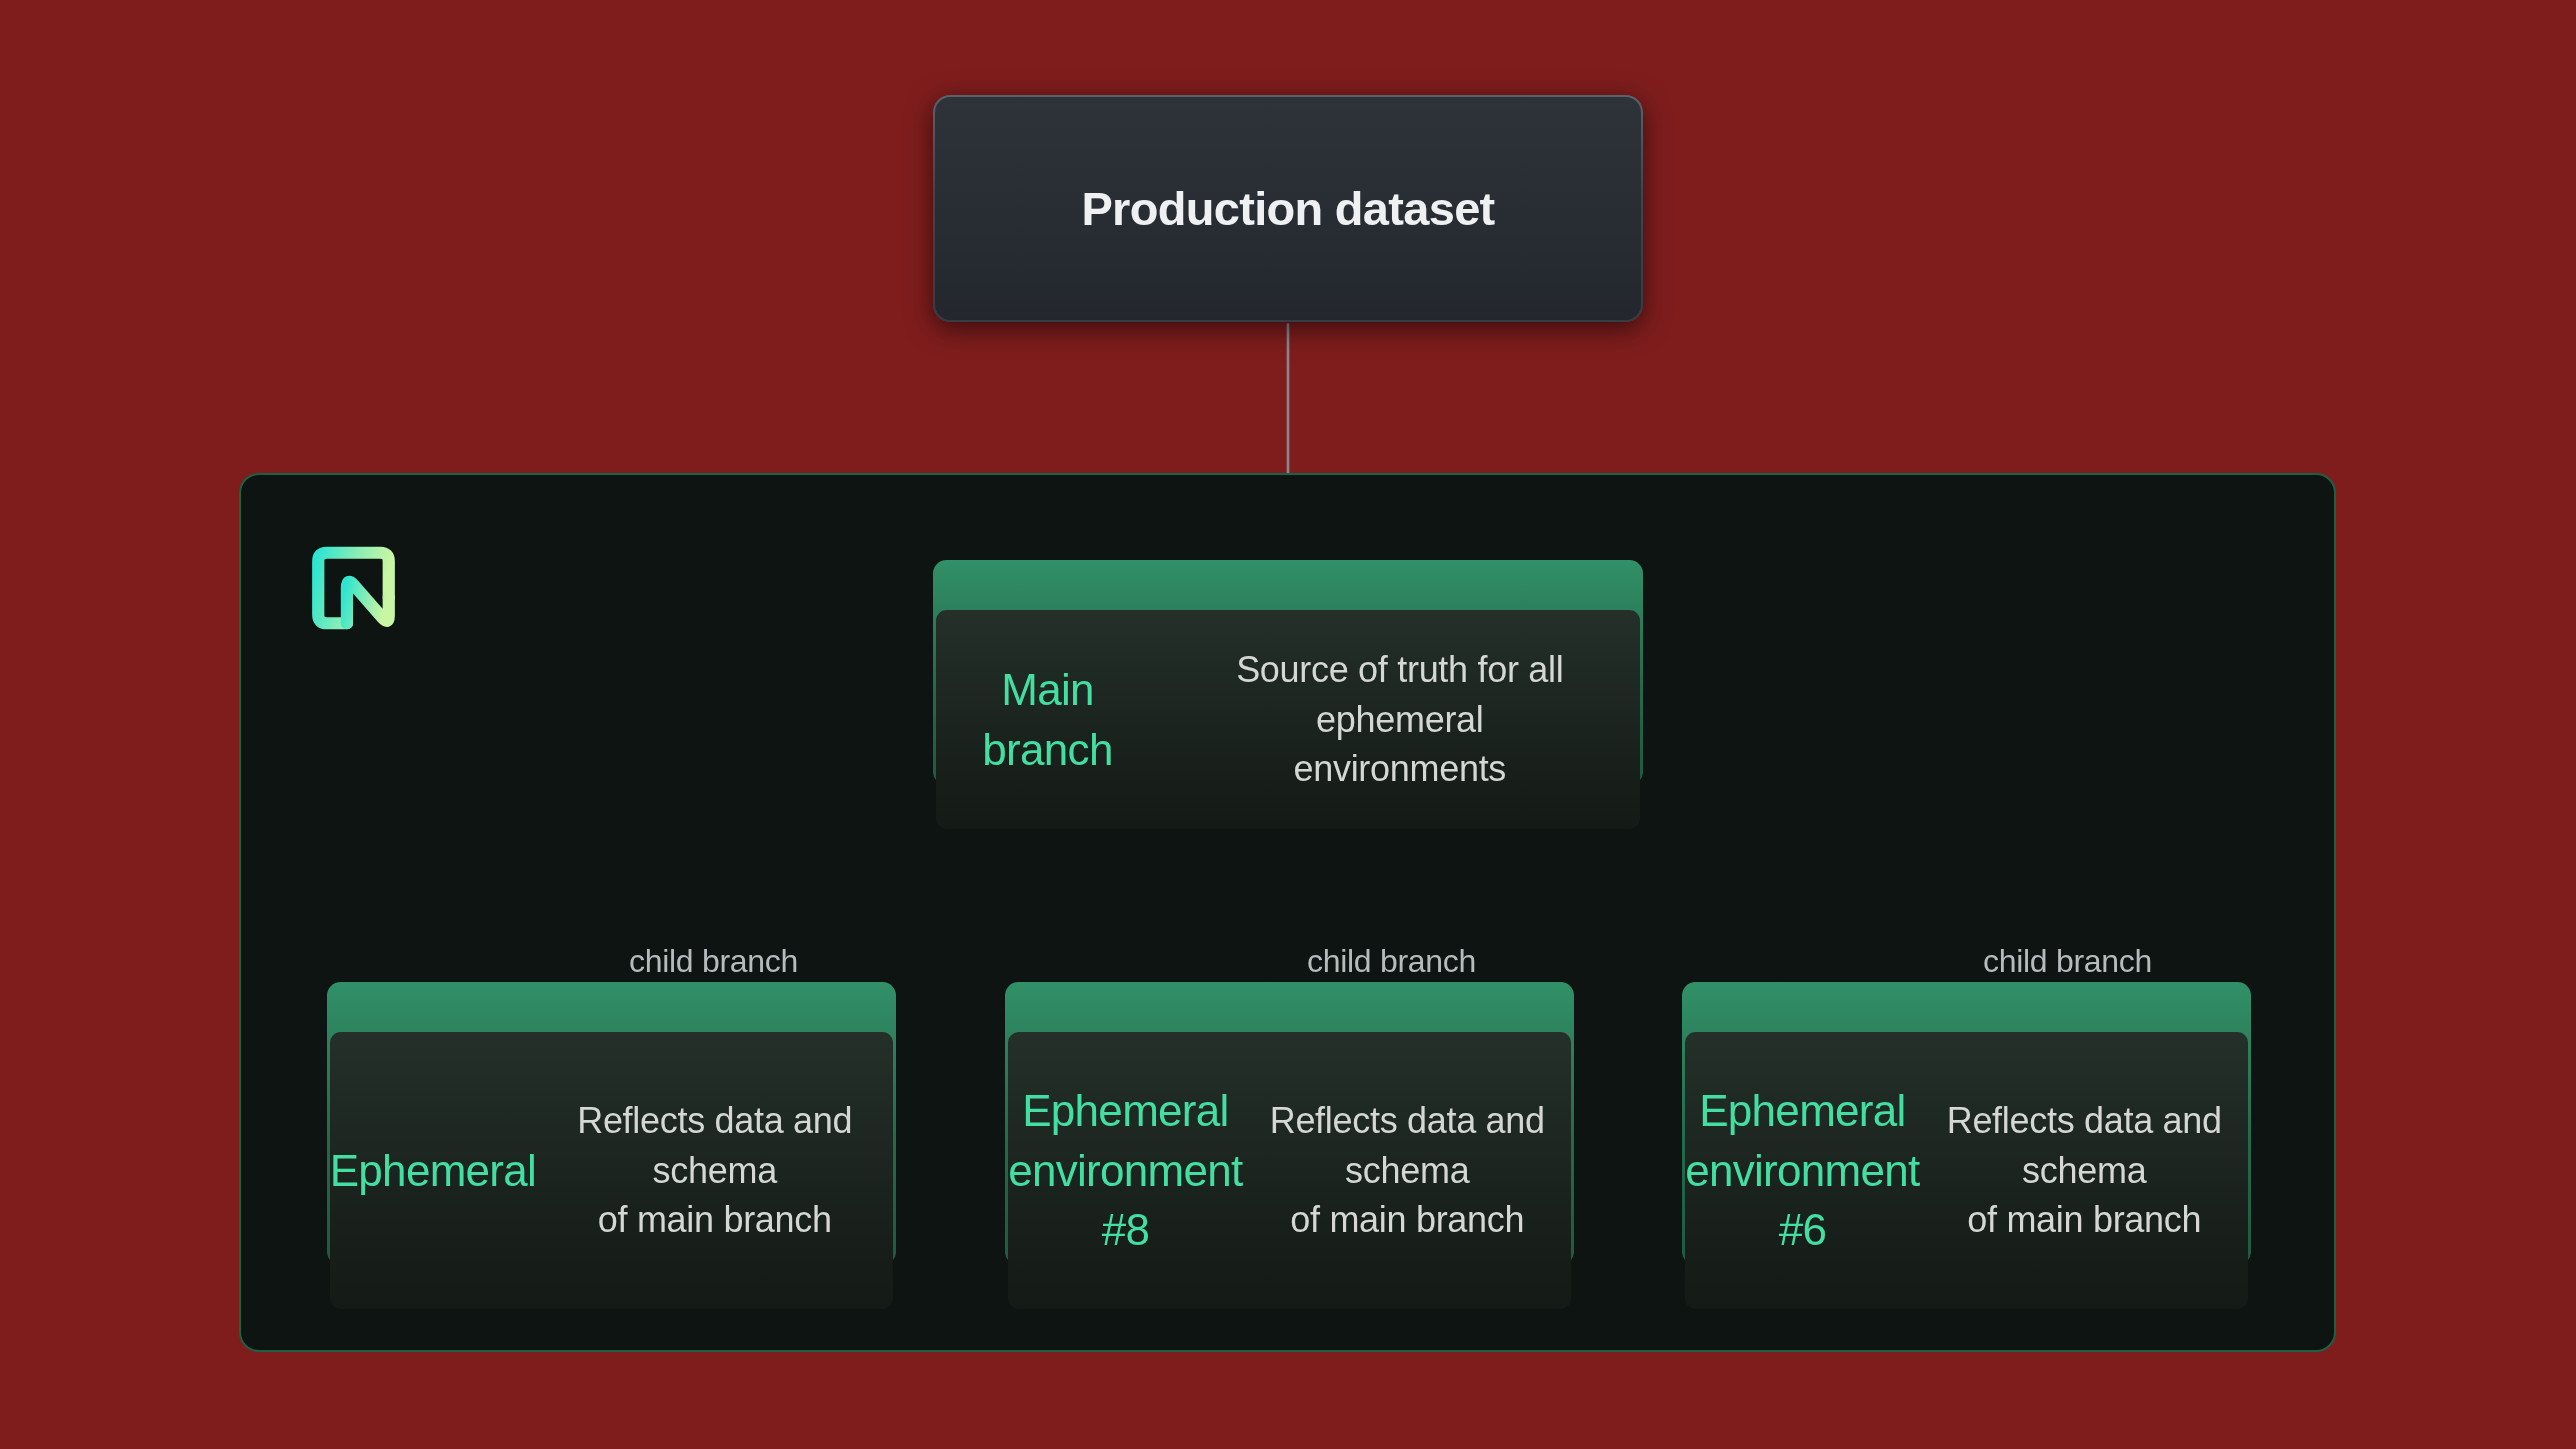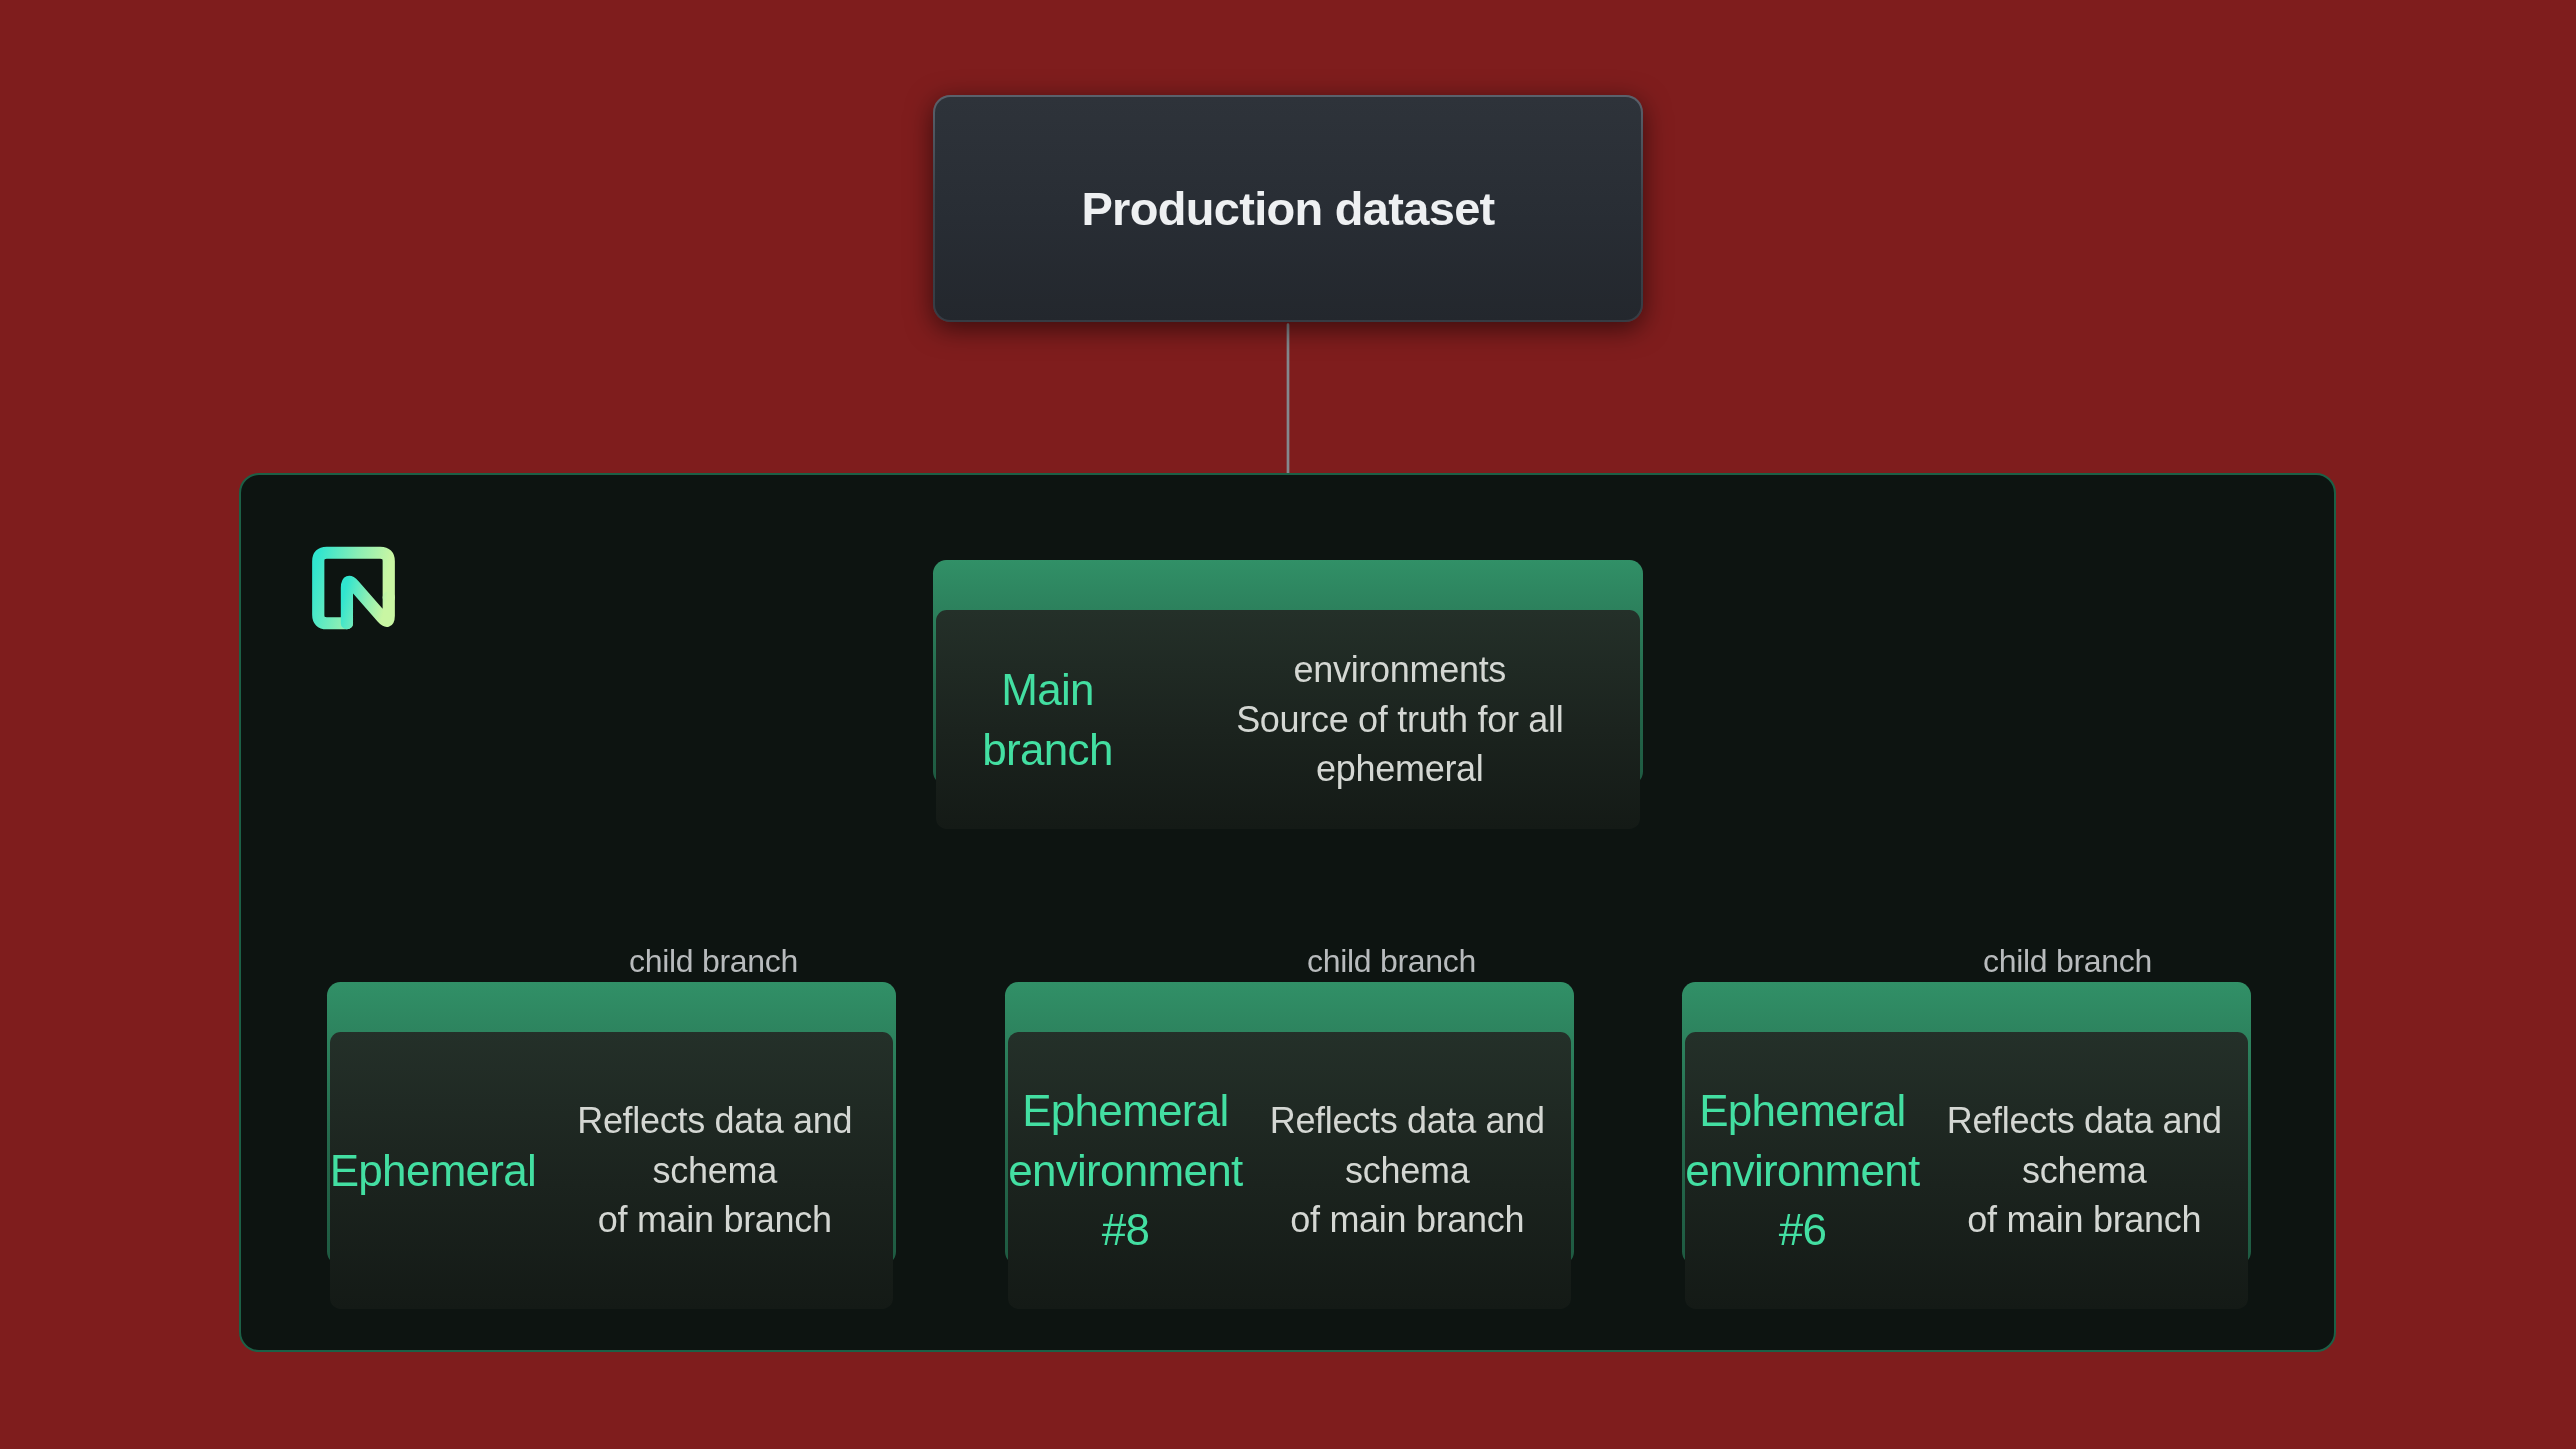--- a/index.html
+++ b/index.html
@@ -103,22 +103,22 @@
       </linearGradient>
     </defs>
     <path d="M43 87.5 L21.5 87.5 Q12.5 87.5 12.5 78.5 L12.5 21.5 Q12.5 12.5 21.5 12.5 L78.5 12.5 Q87.5 12.5 87.5 21.5 L87.5 60" fill="none" stroke="url(#ng)" stroke-width="13" stroke-linecap="round" stroke-linejoin="round"></path>
     <path d="M43 87.5 L43 50 Q43 38.5 50.5 47 L80.5 81.5 Q87.5 89.5 87.5 79.5 L87.5 60" fill="none" stroke="url(#ng)" stroke-width="13" stroke-linecap="round" stroke-linejoin="round"></path>
   </svg>
 
   <div class="gbox main-box">
     <div class="gbox-inner">
       <div class="g-title">Main branch</div>
       <div class="g-desc">
+        <span class="line">Source of truth for all ephemeral</span>
         <span class="line">environments</span>
-        <span class="line">Source of truth for all ephemeral</span>
       </div>
     </div>
   </div>
 
   <span class="child-label child-label-1">child branch</span>
   <span class="child-label child-label-2">child branch</span>
   <span class="child-label child-label-3">child branch</span>
 
   <div class="gbox env-box-1">
     <div class="gbox-inner">

